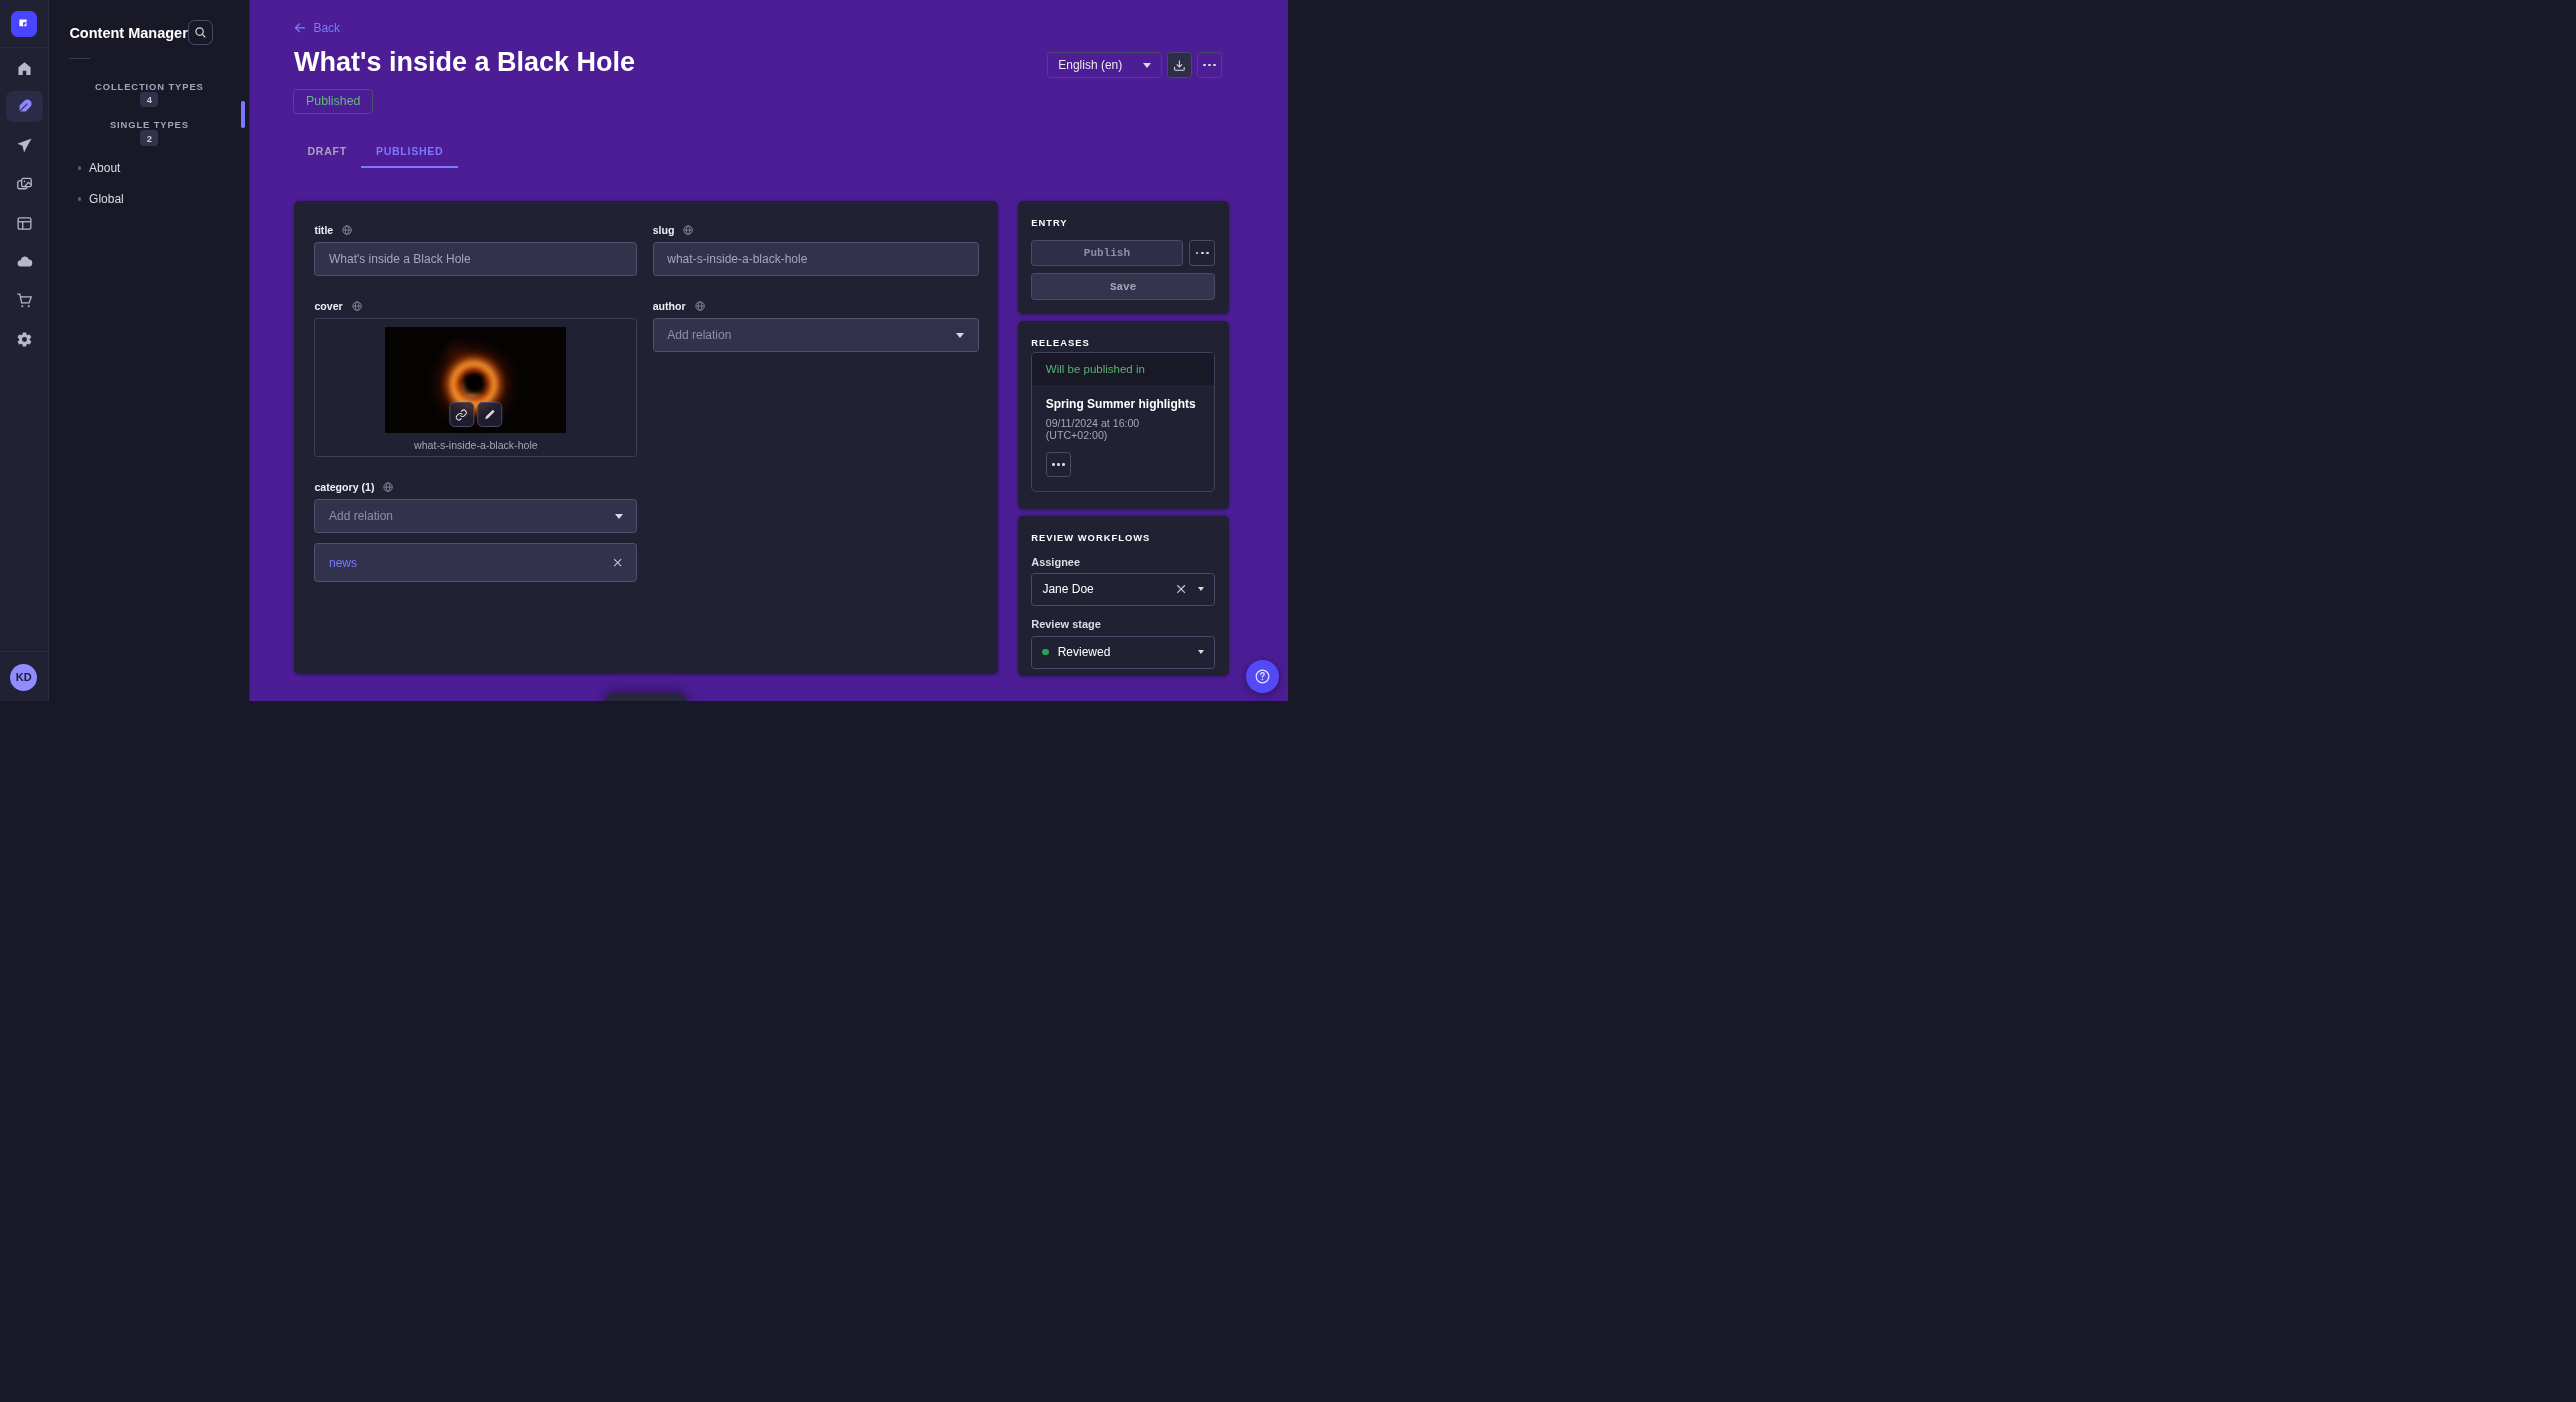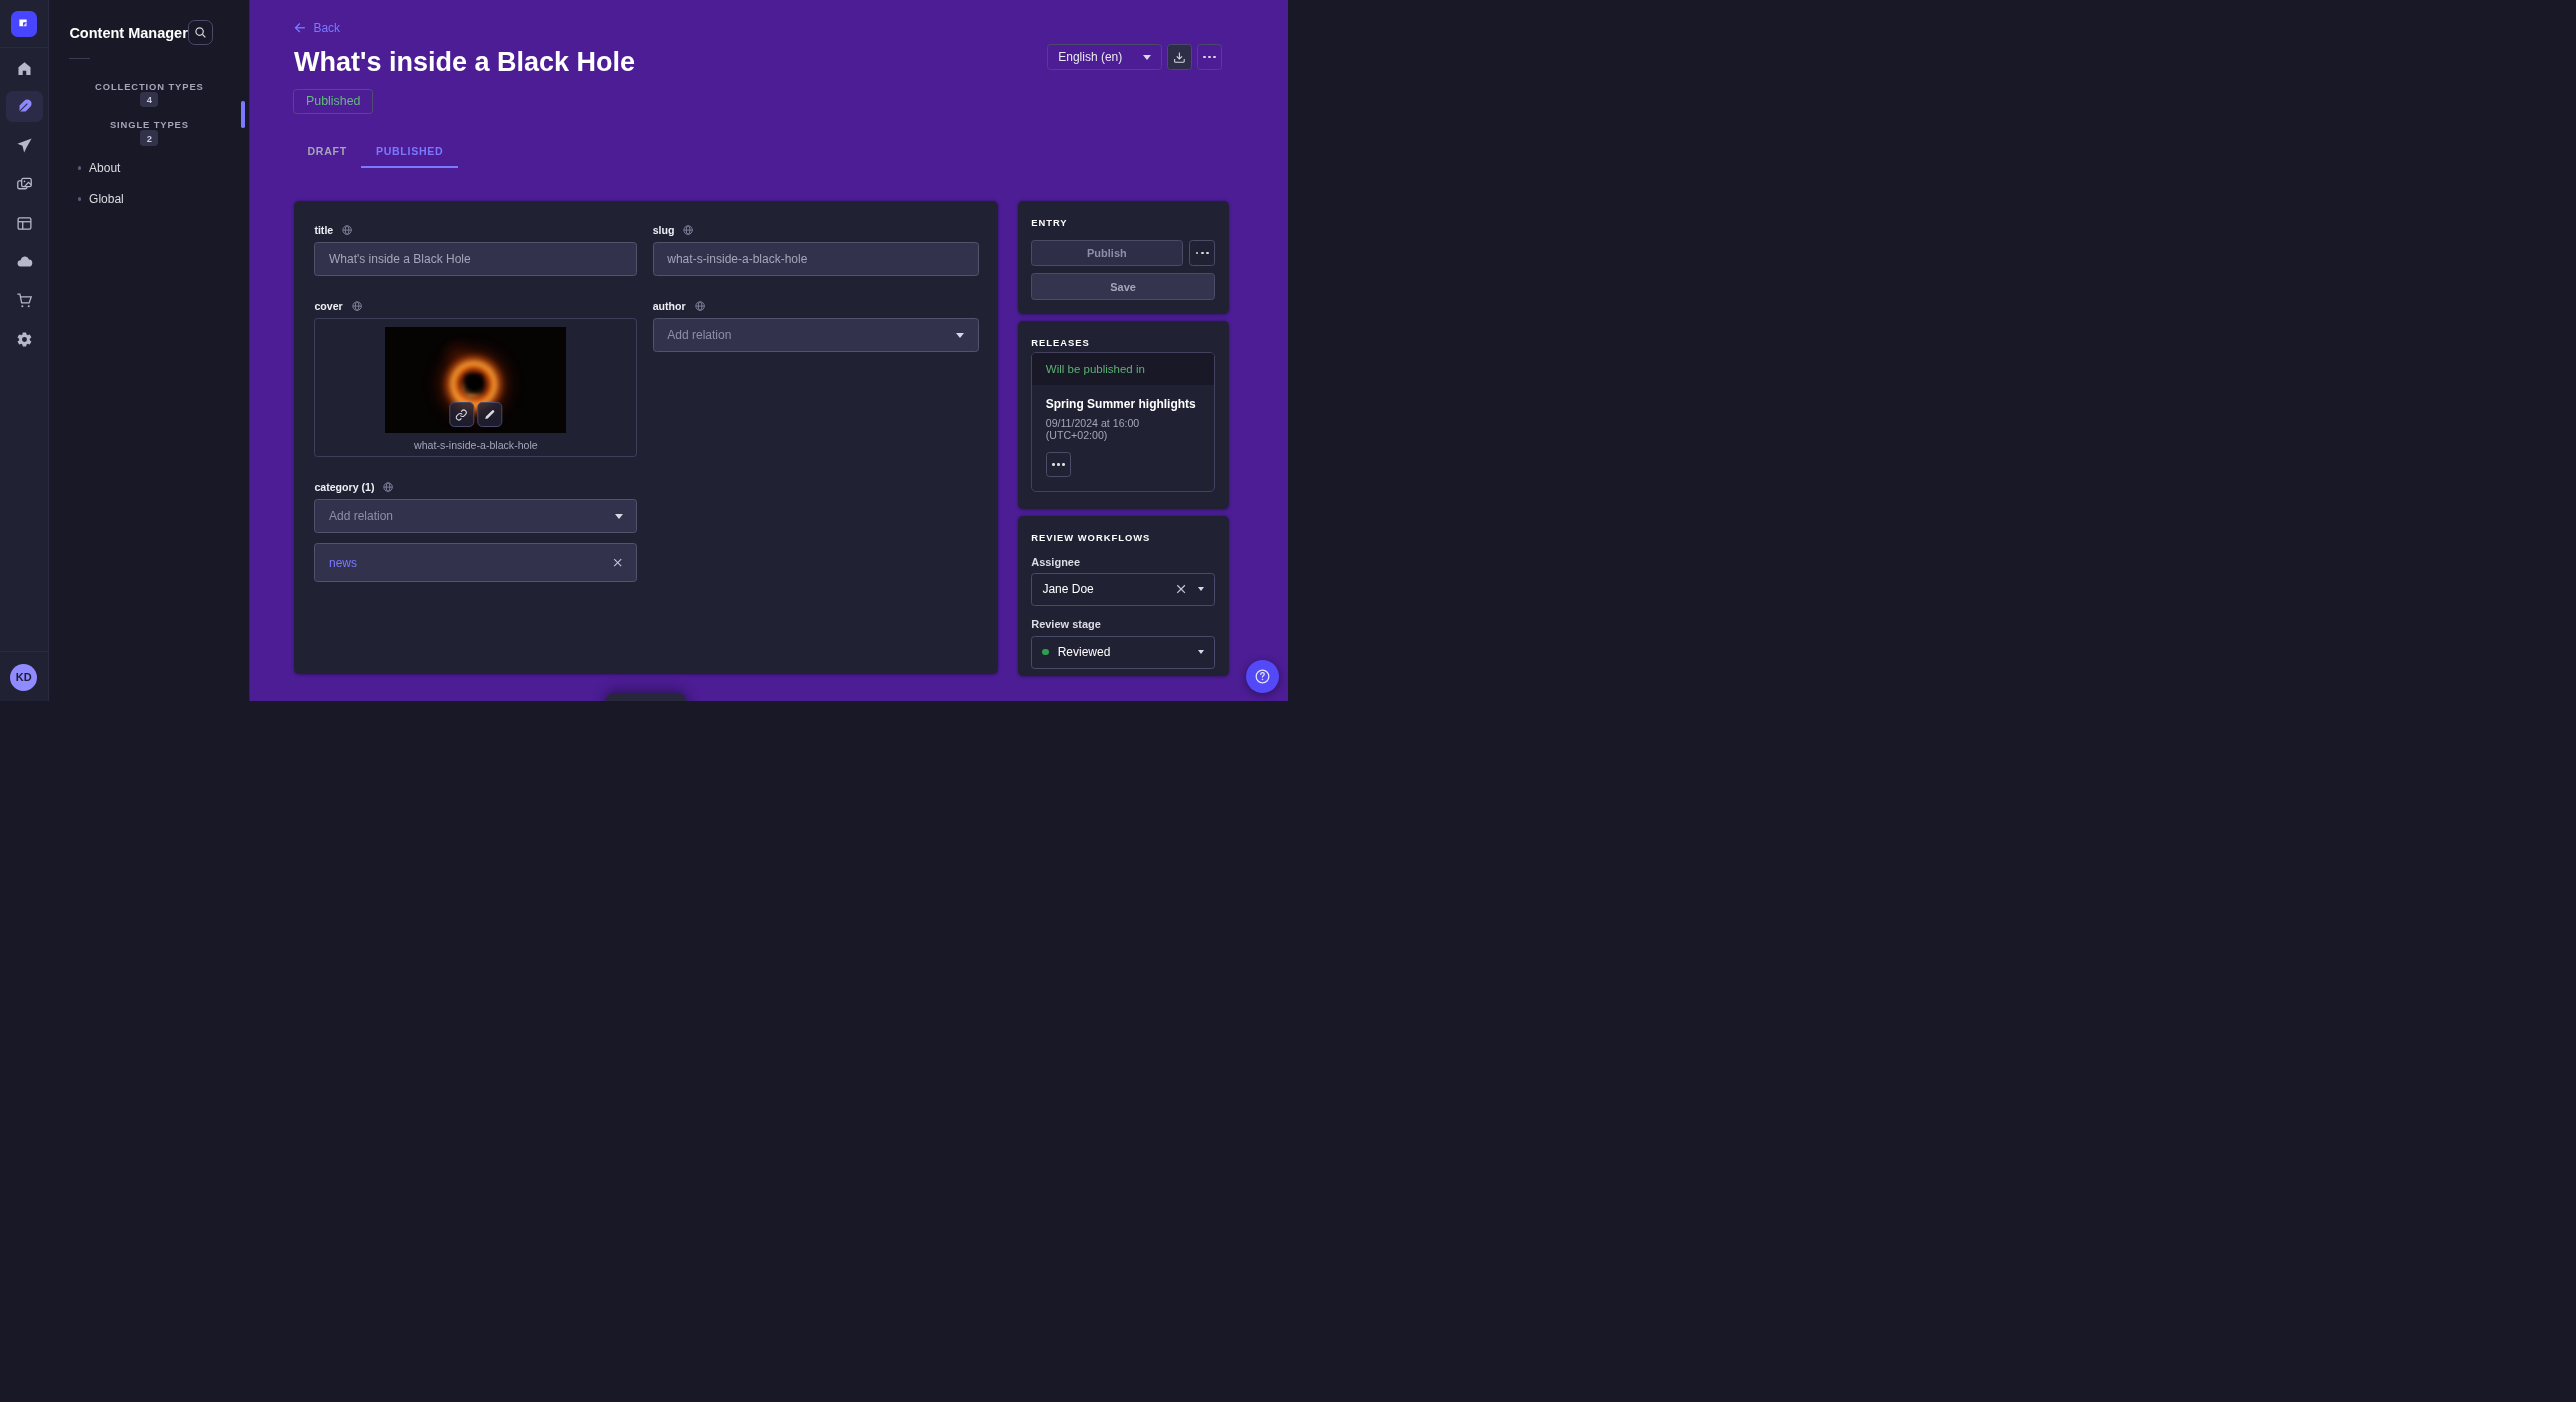--- a/index.html
+++ b/index.html
@@ -32,21 +32,21 @@
   .sn-item .bullet { width: 3.4px; height: 3.4px; border-radius: 50%; background: #5a5a78; flex: none; }
   .sn-item.active { color: #7b79ff; }
   .sn-item.active .bullet { background: #7b79ff; }
   .sn-thumb { position: absolute; top: 101px; right: 4.3px; width: 3.4px; height: 27px; border-radius: 1.7px; background: #7b79ff; cursor: pointer; }
 
   
   .main { position: relative; flex: 1; background: #4c1d95; }
   .back-link { position: absolute; left: 43px; top: 21px; display: flex; align-items: center; gap: 6.8px; color: #7b79ff; font-size: 12px; text-decoration: none; cursor: pointer; }
   .page-title { position: absolute; left: 44px; top: 47px; font-size: 27px; font-weight: 700; color: #ffffff; }
   .status-badge { position: absolute; left: 43px; top: 89px; height: 25px; line-height: 23px; padding: 0 12px; border: 0.9px solid #50506e; border-radius: 3.4px; color: #62ba7b; font-size: 12.4px; }
-  .header-actions { position: absolute; top: 44px; right: 66px; display: flex; gap: 5.1px; align-items: center; }
+  .header-actions { position: absolute; top: 52px; right: 66px; display: flex; gap: 5.1px; align-items: center; }
   .locale-select { height: 26.4px; border: 0.9px solid #4a4a6a; border-radius: 3.4px; background: transparent; display: flex; align-items: center; gap: 20.4px; padding: 0 10.2px; color: #eaeaef; font-size: 12px; cursor: pointer; }
   .icon-btn { width: 25px; height: 26.4px; border: 0.9px solid #4a4a6a; border-radius: 3.4px; background: transparent; color: #d9d9e3; display: flex; align-items: center; justify-content: center; cursor: pointer; }
   .icon-btn.filled { background: #2e2e48; }
   .caret { width: 0; height: 0; border-left: 4.3px solid transparent; border-right: 4.3px solid transparent; border-top: 5.1px solid #d9d9e3; display: inline-block; }
   .caret.sm { border-left-width: 3.4px; border-right-width: 3.4px; border-top-width: 4.3px; }
 
   .tabs { position: absolute; left: 43px; top: 136px; display: flex; }
   .tab { height: 31.5px; padding: 0 14.5px; display: flex; align-items: center; font-size: 10.6px; font-weight: 700; letter-spacing: 0.7px; color: #a5a5ba; border-bottom: 2.6px solid transparent; cursor: pointer; }
   .tab.active { color: #7b79ff; border-bottom-color: #7b79ff; }
 
@@ -80,21 +80,21 @@
   .xicon { color: #c8c8d8; cursor: pointer; display: flex; align-items: center; }
 
   
   .side-col { width: 211px; display: flex; flex-direction: column; gap: 6.8px; }
   .scard { background: #212134; border-radius: 5.1px; padding: 13.6px; box-shadow: 0 0.9px 3.4px rgba(3,3,10,0.35); }
   .scard h3 { font-size: 9.4px; font-weight: 700; letter-spacing: 1px; color: #ffffff; margin-top: 2.6px; }
   .scard.entry { height: 113px; }
   .scard.releases { height: 188px; }
   .scard.review { height: 160px; }
   .entry-row { display: flex; gap: 6.8px; margin-top: 12px; }
-  .btn { font-family: Liberation Sans, sans-serif; font-size: 11px; font-weight: 600; border-radius: 3.4px; cursor: pointer; }
+  .btn { font-family: Liberation Mono, monospace; font-size: 11px; font-weight: 600; border-radius: 3.4px; cursor: pointer; }
   .btn-publish { flex: 1; height: 25.6px; background: #2e2e48; border: 0.9px solid #4c4c68; color: #8e8ea9; }
   .btn-more { width: 25.6px; height: 25.6px; background: transparent; border: 0.9px solid #4c4c68; color: #d9d9e3; display: flex; align-items: center; justify-content: center; }
   .btn-save { width: 100%; height: 27px; margin-top: 7.7px; background: #34344f; border: 0.9px solid #4c4c68; color: #a5a5ba; }
   .dots { display: inline-flex; gap: 2.6px; }
   .dots i { width: 2.6px; height: 2.6px; border-radius: 50%; background: currentColor; display: block; }
 
   .release-card { margin-top: 4px; border: 0.9px solid #42425f; border-radius: 5px; overflow: hidden; }
   .release-head { background: #181826; padding: 10.2px 13.6px; color: #5cb176; font-size: 11.5px; }
   .release-body { padding: 12px 13.6px 13.6px; }
   .release-name { font-size: 12px; font-weight: 700; color: #ffffff; }

